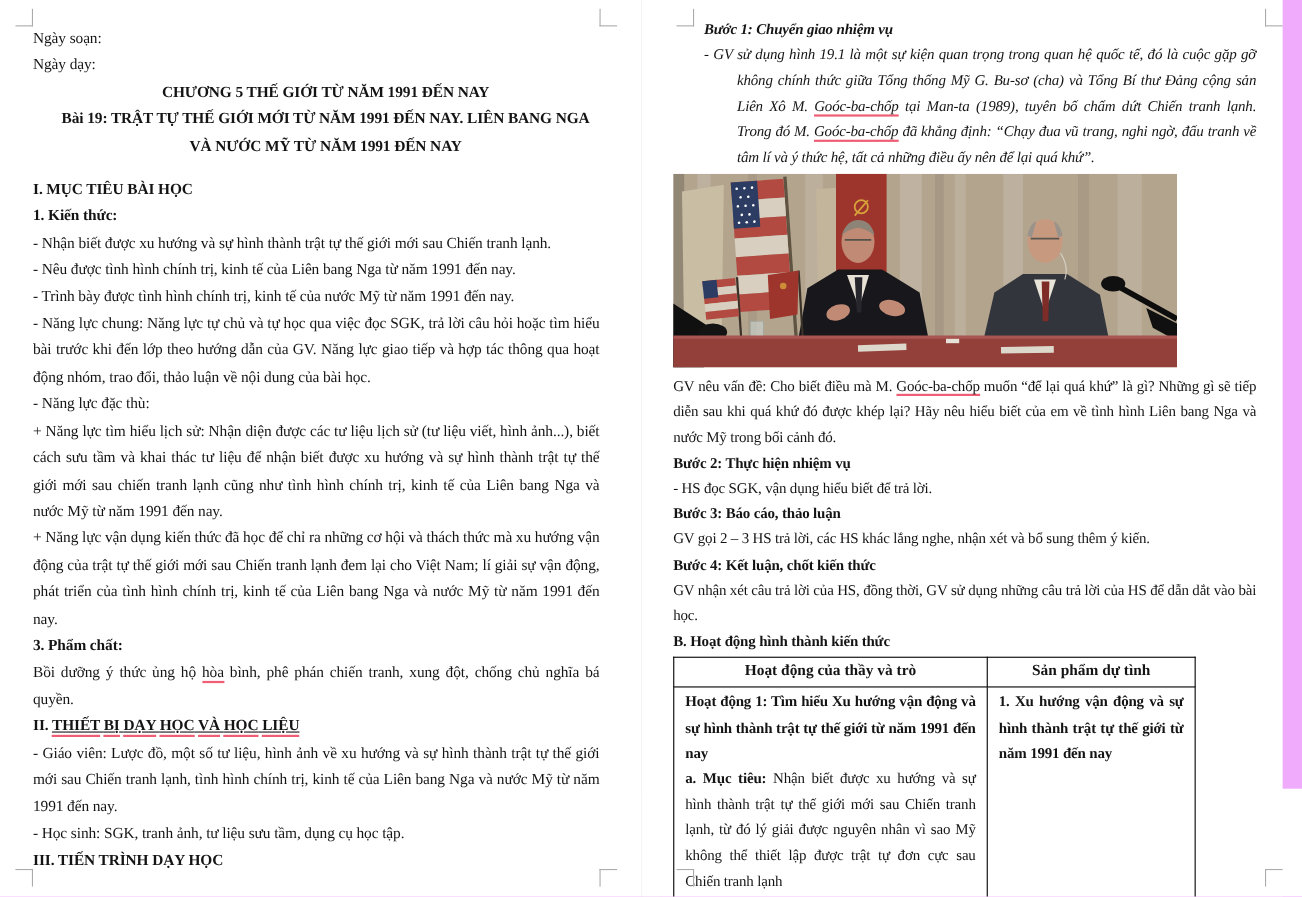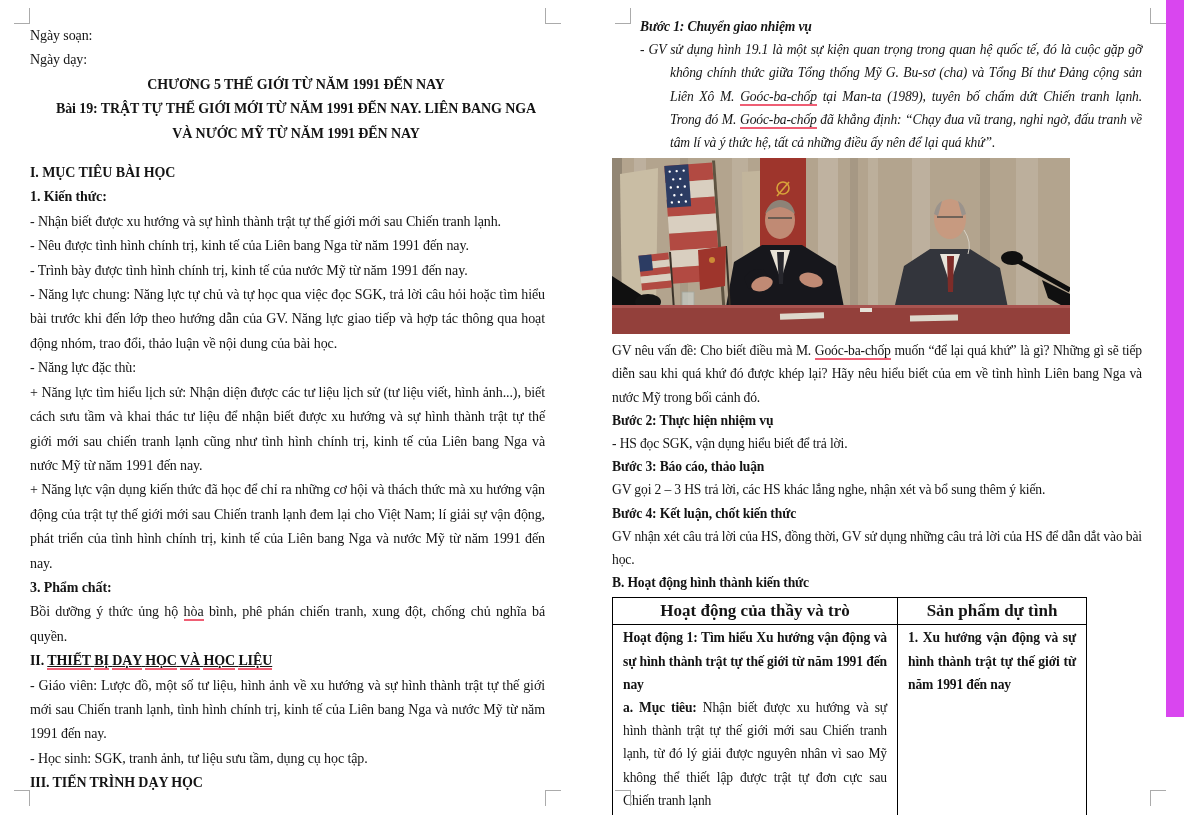--- a/index.html
+++ b/index.html
@@ -1,18 +1,18 @@
 <!DOCTYPE html>
 <html style="--u-red: #ef5e74; --gap: #e9e9e9; --mark: #ababab; --tbl: #000000;"><head>
 <meta charset="utf-8">
 <style>
   html,body{margin:0;padding:0;}
   body{width:1184px;height:815px;overflow:hidden;background:#ffffff;
        font-family:"Liberation Serif","DejaVu Serif",serif;color:#141414;}
-  .stage{position:relative;width:1184px;height:717px;background:#d946ef;}
+  .stage{position:relative;width:1184px;height:717px;background:#f0abfc;}
 
   .page{position:absolute;top:0;height:815px;box-sizing:border-box;background:#ffffff;}
   #left-page{left:0;width:583px;padding:24px 38px 0 30px;}
   #right-page{left:583px;width:583px;padding:15px 24px 0 29px;}
 
   #page-gap{position:absolute;left:583px;top:0;width:18px;height:815px;box-sizing:border-box;
             background:var(--gap,#e9e9e9);border-left:1px solid #d2d2d2;border-right:1px solid #d2d2d2;}
 
   .p{margin:0;font-size:14px;line-height:24.4px;text-align:justify;letter-spacing:-0.1px;}
   #right-page .p{font-size:13.6px;line-height:23.2px;letter-spacing:-0.15px;}
@@ -22,21 +22,21 @@
   .u{border-bottom:2px solid var(--u-red,#ef5e74);}
   .ul{text-decoration:underline;text-decoration-thickness:1px;}
   .mb{margin-bottom:15px;}
   .ind{margin-left:28px;}
   .hang{padding-left:58px;text-indent:-30px;font-family:Liberation Serif, serif;}
 
   .photo-wrap{margin:4px 0 5px 0;line-height:0;}
 
   table.doc-table{border-collapse:collapse;margin-top:3px;width:457px;table-layout:fixed;}
   .doc-table th,.doc-table td{border:1px solid var(--tbl,#000);}
-  .doc-table th{font-weight:bold;text-align:center;padding:1px 4px 2px 4px;font-size:17px;line-height:23px;}
+  .doc-table th{font-weight:bold;text-align:center;padding:1px 4px 2px 4px;font-size:14px;line-height:23px;}
   .doc-table td{vertical-align:top;padding:1px 10px 5px 10px;}
   .doc-table td .p{line-height:23px;}
   .col-l{width:276px;}
   .col-r{width:180px;}
 
   .mark{position:absolute;box-sizing:border-box;width:16px;height:16px;border:0 solid var(--mark,#ababab);}
   .tl{border-right-width:1px;border-bottom-width:1px;}
   .tr{border-left-width:1px;border-bottom-width:1px;}
   .bl{border-right-width:1px;border-top-width:1px;}
   .br{border-left-width:1px;border-top-width:1px;}

